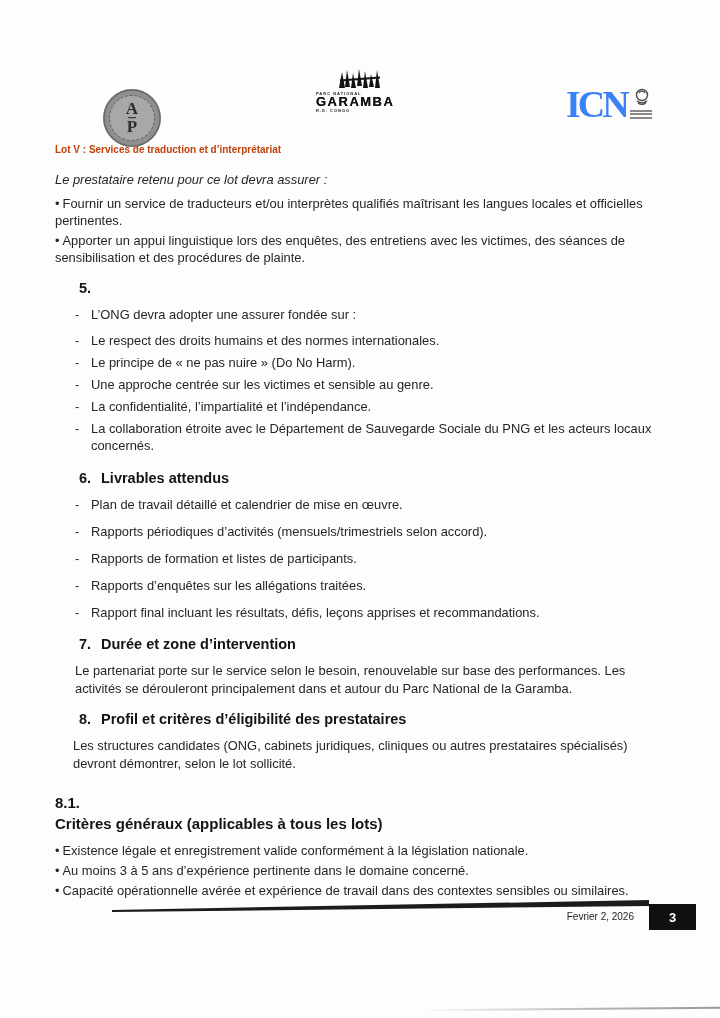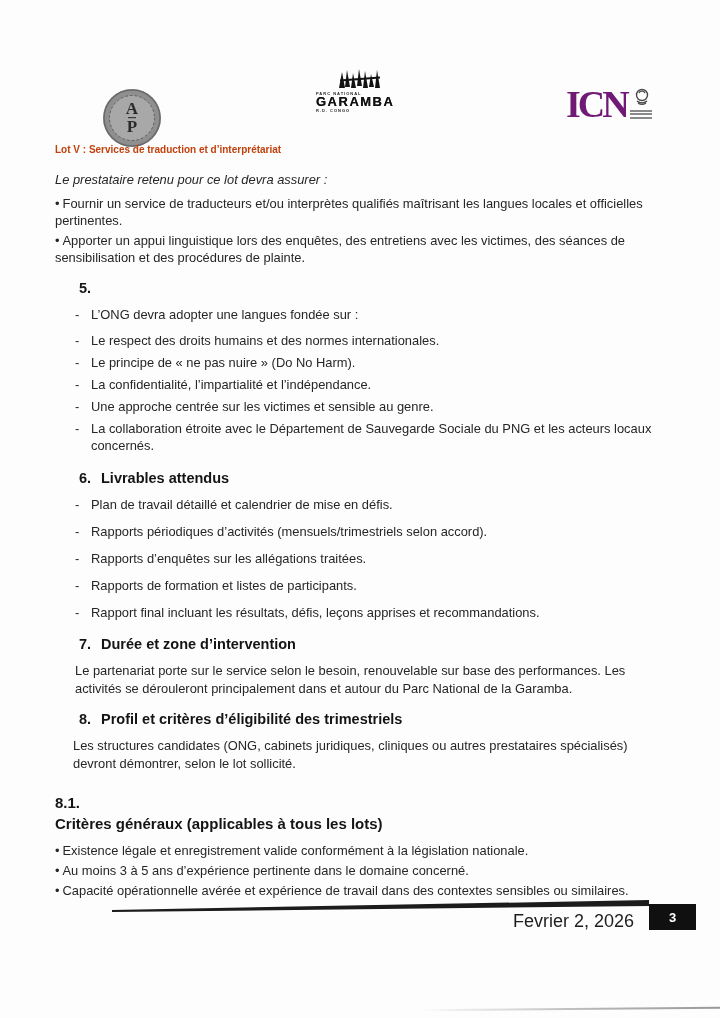--- a/index.html
+++ b/index.html
@@ -16,21 +16,21 @@
   .logo-ap { position:absolute; left:102px; top:88px; width:60px; height:60px; }
   .logo-garamba { position:absolute; left:316px; top:68px; width:90px; }
   .gar-scribble { display:block; margin:0 auto 1px; }
   .gar-line1 { font-size:4px; letter-spacing:1px; font-weight:700; color:#1c1c1c; }
   .gar-name  { font-size:13px; font-weight:800; letter-spacing:1.5px; color:#111; line-height:12px;
                background-image:repeating-linear-gradient(180deg,#111 0 2px,#3a3a3a 2px 3px);
                -webkit-background-clip:text; }
   .gar-line3 { font-size:4px; letter-spacing:1px; font-weight:700; color:#1c1c1c; }
   .logo-iccn { position:absolute; left:566px; top:84px; width:110px; height:48px; }
   .iccn-text { font-family:"Liberation Serif", serif; font-size:38px; font-weight:800;
-               letter-spacing:-3px; color:#701a75; line-height:40px; float:left; }
+               letter-spacing:-3px; color:#3b82f6; line-height:40px; float:left; }
   .iccn-side { float:left; margin-left:3px; padding-top:4px; }
   .iccn-okapi { display:block; }
   .iccn-bars span { display:block; width:22px; height:2px; background:#8a8a8a; margin:1.5px 0; }
 
   
   .main { position:absolute; left:55px; top:140px; width:612px; font-size:12.9px; line-height:17px; }
 
   .doc-title { font-size:10px; font-weight:700; color:#c2410c;
                text-decoration-thickness:1.5px; text-underline-offset:2px;
                margin:0 0 11px 0; line-height:20px; }
@@ -51,21 +51,21 @@
   ul.dlist.spread li { margin-bottom:10px; }
 
   p.body-par { margin:8px 0 0 20px; line-height:17.5px; }
 
   .sub-head { display:flex; font-weight:700; font-size:15px; color:#141414;
               margin:20px 0 8px 0; line-height:21px;flex-direction:column; }
   .sub-head .num { margin-right:7px; }
 
   
   .footer-wedge { position:absolute; left:112px; top:900px; }
-  .footer-date { position:absolute; right:86px; top:911px; font-size:18px; color:#1d1d1d; }
+  .footer-date { position:absolute; right:86px; top:911px; font-size:10px; color:#1d1d1d; }
   .page-box { position:absolute; left:649px; top:904px; width:47px; height:26px;
               background:#101010; color:#fff; font-size:13px; font-weight:700;
               display:flex; align-items:center; justify-content:center; }
   .scan-artifact { position:absolute; left:420px; top:1008px; width:300px; height:2px;
                    background:linear-gradient(90deg, rgba(150,150,150,0) 0%, rgba(120,120,120,.55) 60%, rgba(110,110,110,.7) 100%);
                    transform:rotate(-0.5deg); }
 </style>
 </head>
 <body>
 
@@ -125,49 +125,49 @@
 
     <ul class="blist">
       <li>Fournir un service de traducteurs et/ou interprètes qualifiés maîtrisant les langues locales et officielles pertinentes.</li>
       <li>Apporter un appui linguistique lors des enquêtes, des entretiens avec les victimes, des séances de sensibilisation et des procédures de plainte.</li>
     </ul>
 
     <div class="sec-head">
       <span class="num">5.</span>
     </div>
     <ul class="dlist">
-      <li class="gap-after">L’ONG devra adopter une langues fondée sur :</li>
+      <li class="gap-after">L’ONG devra adopter une assurer fondée sur :</li>
       <li>Le respect des droits humains et des normes internationales.</li>
       <li>Le principe de « ne pas nuire » (Do No Harm).</li>
+      <li>Une approche centrée sur les victimes et sensible au genre.</li>
       <li>La confidentialité, l’impartialité et l’indépendance.</li>
-      <li>Une approche centrée sur les victimes et sensible au genre.</li>
       <li>La collaboration étroite avec le Département de Sauvegarde Sociale du PNG et les acteurs locaux concernés.</li>
     </ul>
 
     <div class="sec-head" style="margin-top:14px;">
       <span class="num">6.</span>
       <span>Livrables attendus</span>
     </div>
     <ul class="dlist spread">
-      <li>Plan de travail détaillé et calendrier de mise en défis.</li>
+      <li>Plan de travail détaillé et calendrier de mise en œuvre.</li>
       <li>Rapports périodiques d’activités (mensuels/trimestriels selon accord).</li>
+      <li>Rapports de formation et listes de participants.</li>
       <li>Rapports d’enquêtes sur les allégations traitées.</li>
-      <li>Rapports de formation et listes de participants.</li>
       <li>Rapport final incluant les résultats, défis, leçons apprises et recommandations.</li>
     </ul>
 
     <div class="sec-head" style="margin-top:13px;">
       <span class="num">7.</span>
       <span>Durée et zone d’intervention</span>
     </div>
     <p class="body-par">Le partenariat porte sur le service selon le besoin, renouvelable sur base des performances. Les activités se dérouleront principalement dans et autour du Parc National de la Garamba.</p>
 
     <div class="sec-head">
       <span class="num">8.</span>
-      <span>Profil et critères d’éligibilité des trimestriels</span>
+      <span>Profil et critères d’éligibilité des prestataires</span>
     </div>
     <p class="body-par" style="margin-left:18px;">Les structures candidates (ONG, cabinets juridiques, cliniques ou autres prestataires spécialisés) devront démontrer, selon le lot sollicité.</p>
 
     <div class="sub-head">
       <span class="num">8.1.</span>
       <span>Critères généraux (applicables à tous les lots)</span>
     </div>
     <ul class="blist">
       <li>Existence légale et enregistrement valide conformément à la législation nationale.</li>
       <li>Au moins 3 à 5 ans d’expérience pertinente dans le domaine concerné.</li>

